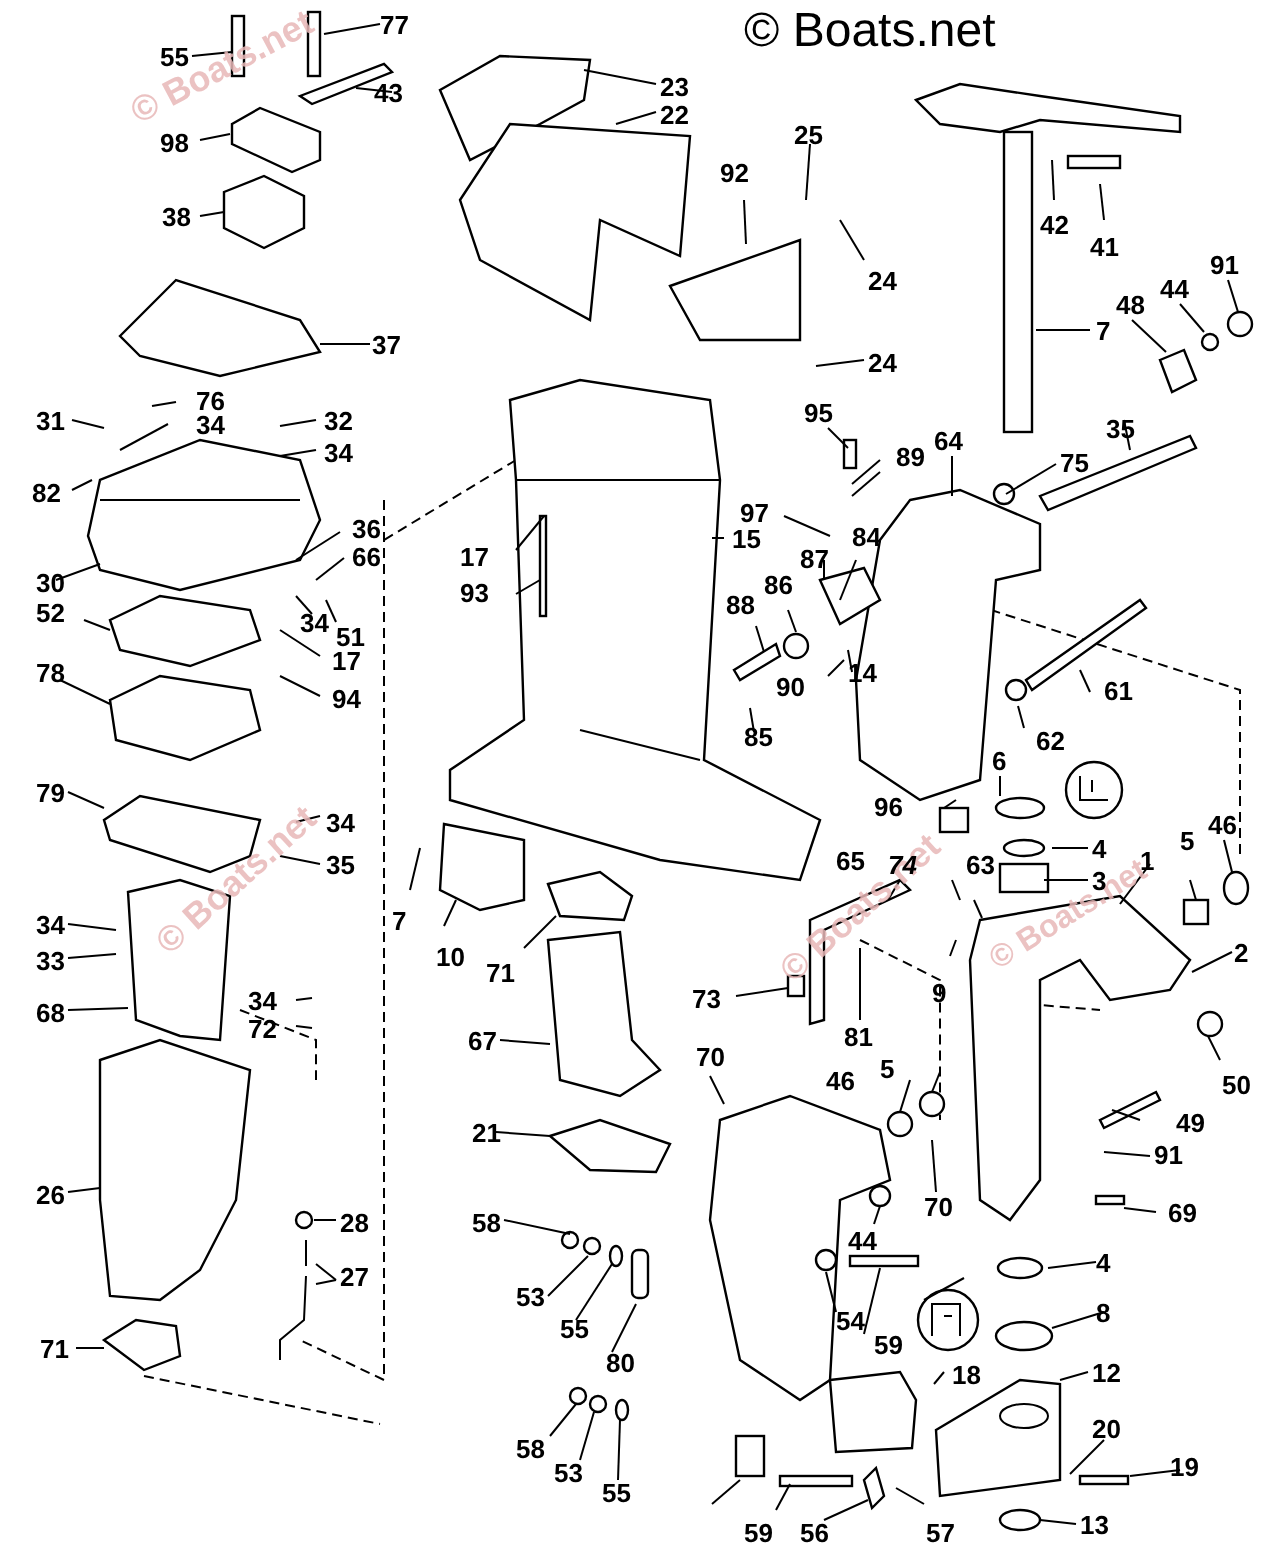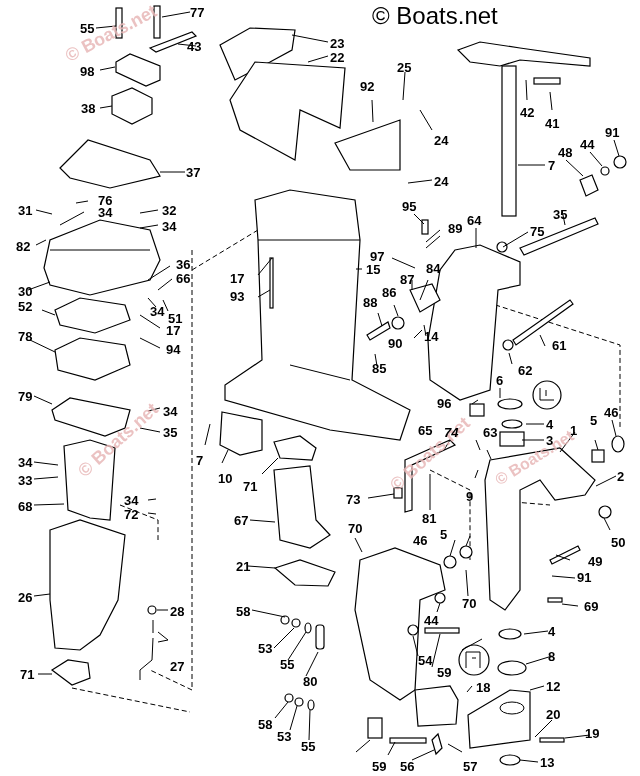--- a/index.html
+++ b/index.html
@@ -422,21 +422,21 @@
 <div class="lbl" style="left:18px;top:390px;">79</div>
 <div class="lbl" style="left:163px;top:405px;">34</div>
 <div class="lbl" style="left:163px;top:426px;">35</div>
 <div class="lbl" style="left:18px;top:456px;">34</div>
 <div class="lbl" style="left:18px;top:474px;">33</div>
 <div class="lbl" style="left:18px;top:500px;">68</div>
 <div class="lbl" style="left:124px;top:494px;">34</div>
 <div class="lbl" style="left:124px;top:508px;">72</div>
 <div class="lbl" style="left:18px;top:591px;">26</div>
 <div class="lbl" style="left:170px;top:605px;">28</div>
-<div class="lbl" style="left:170px;top:660px;">27</div>
+<div class="lbl" style="left:170px;top:632px;">27</div>
 <div class="lbl" style="left:20px;top:668px;">71</div>
 <div class="lbl" style="left:330px;top:37px;">23</div>
 <div class="lbl" style="left:330px;top:51px;">22</div>
 <div class="lbl" style="left:360px;top:80px;">92</div>
 <div class="lbl" style="left:397px;top:61px;">25</div>
 <div class="lbl" style="left:434px;top:134px;">24</div>
 <div class="lbl" style="left:434px;top:175px;">24</div>
 <div class="lbl" style="left:520px;top:106px;">42</div>
 <div class="lbl" style="left:545px;top:117px;">41</div>
 <div class="lbl" style="left:605px;top:126px;">91</div>

